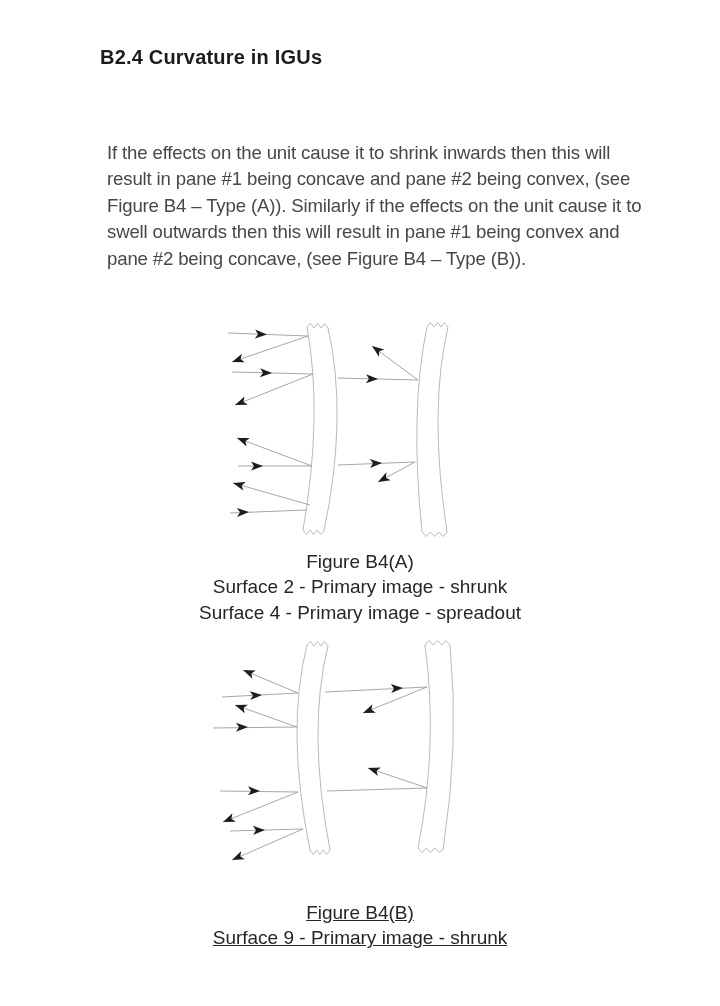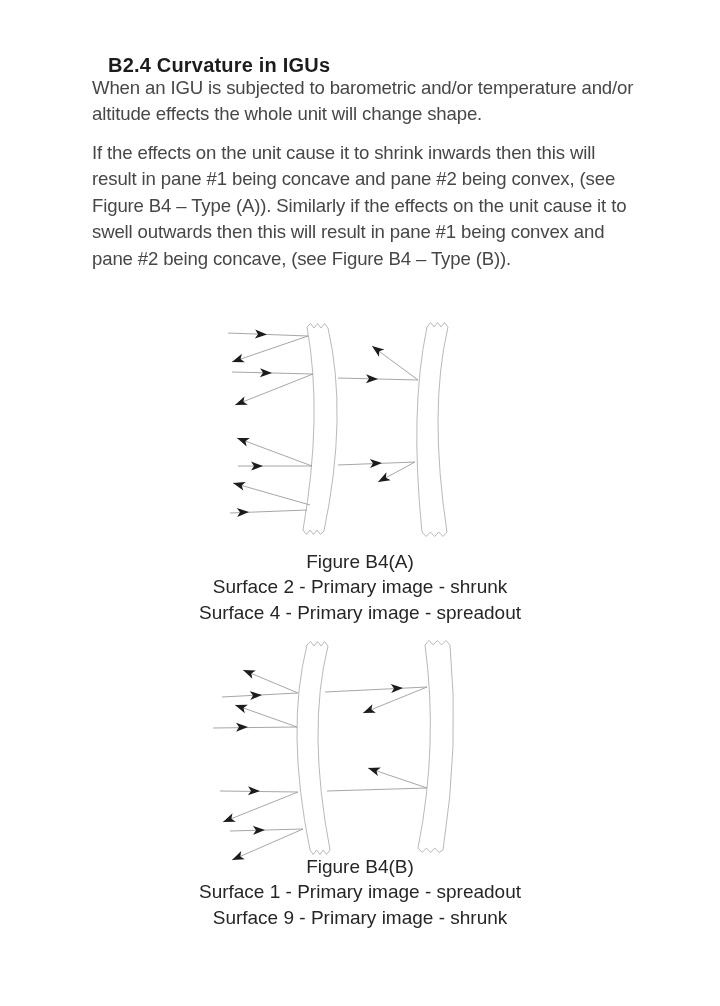--- a/index.html
+++ b/index.html
@@ -4,50 +4,49 @@
 <style>
   html,body { margin:0; padding:0; background:#ffffff; }
   .page {
     position:relative; width:720px; height:1006px;
     background:var(--bg,#fff); overflow:hidden;
     font-family:"Liberation Sans", sans-serif;
   }
   .heading {
     position:absolute; left:92px; top:38px;
     font-size:20px; font-weight:bold; color:var(--heading,#1c1c1c);
-    letter-spacing:0.2px; margin:16px;
+    letter-spacing:0.2px; margin:8px;
   }
   .para {
     position:absolute; left:92px; width:545px; margin:0;
     font-size:18.6px; line-height:26.4px; letter-spacing:-0.15px;
     color:var(--body,#474747);
   }
   .para-1 { top:75px; }
-  .para-2 { top:140px; }
+  .para-2 { top:140px;margin-left:15px; }
   .fig-svg { position:absolute; left:200px; display:block; }
   .fig-svg-0 { top:315px; }
   .fig-svg-1 { top:635px; }
   .caption {
     position:absolute; left:0; width:720px; text-align:center;
     font-size:19px; line-height:25.4px; color:var(--caption,#262626);
   }
   .caption-0 { top:549px; }
-  .caption-1 { top:854px; }
+  .caption-1 { top:900px;text-decoration:underline; }
   .pane  { fill:#ffffff; stroke:var(--pane,#b9b9b9); stroke-width:1; stroke-linejoin:round; }
   .ray   { stroke:var(--ray,#9c9c9c); stroke-width:0.9; }
   .arrow { fill:var(--arrowhead,#1c1c1c); }
 </style>
 </head>
 <body>
 
 <div class="page">
 
   <h1 class="heading">B2.4 Curvature in IGUs</h1>
 
-  <p class="para para-1">When an IGU is subjected to barometric and/or temperature and/or altitude effects the whole unit will change shape.</p>
 
   <p class="para para-2">If the effects on the unit cause it to shrink inwards then this will result in pane #1 being concave and pane #2 being convex, (see Figure B4 – Type (A)). Similarly if the effects on the unit cause it to swell outwards then this will result in pane #1 being convex and pane #2 being concave, (see Figure B4 – Type (B)).</p>
 
   <svg class="fig-svg fig-svg-0" viewBox="0 0 280 230" width="280" height="230">
       <path d="M107,12 Q123,100 103,215 l3.5,4.5 3.5,-4.5 3.5,4.5 3.5,-4.5 3.5,4.5 3.5,-3.5 Q148,100 128,13 l-3.5,-4.5 -3.5,4.5 -3.5,-4.5 -3.5,4.5 -3.5,-4.5 -3.5,3.5 Z" class="pane"></path>
       <path d="M227,12 Q209.5,95 222,217 l4.2,4.5 4.2,-4.5 4.2,4.5 4.2,-4.5 4.2,4.5 4,-4.5 Q228.5,95 248,12 l-3.5,-4.5 -3.5,4.5 -3.5,-4.5 -3.5,4.5 -3.5,-4.5 -3.5,4.5 Z" class="pane"></path>
       <line x1="28" y1="18" x2="108" y2="21" class="ray"></line>
       <polygon points="0,0 -12,4.5 -9,0 -12,-4.5" transform="translate(67,19.5) rotate(2.147585428298503)" class="arrow"></polygon>
       <line x1="108" y1="21" x2="32" y2="47" class="ray"></line>
       <polygon points="0,0 -12,4.5 -9,0 -12,-4.5" transform="translate(32,47) rotate(161.11391263029074)" class="arrow"></polygon>
@@ -102,17 +101,16 @@
       <polygon points="0,0 -12,4.5 -9,0 -12,-4.5" transform="translate(203,53) rotate(-2.80637025178825)" class="arrow"></polygon>
       <line x1="227" y1="52" x2="163" y2="78" class="ray"></line>
       <polygon points="0,0 -12,4.5 -9,0 -12,-4.5" transform="translate(163,78) rotate(157.89055165624833)" class="arrow"></polygon>
       <line x1="127" y1="156" x2="227" y2="153" class="ray"></line>
       <line x1="227" y1="153" x2="168" y2="133" class="ray"></line>
       <polygon points="0,0 -12,4.5 -9,0 -12,-4.5" transform="translate(168,133) rotate(-161.27421215472745)" class="arrow"></polygon>
     </svg>
 
   <div class="caption caption-1">
     <div>Figure B4(B)</div>
-    <div>Surface 1 - Primary image - spreadout</div>
     <div>Surface 9 - Primary image - shrunk</div>
   </div>
 
 </div>
 
 </body></html>

